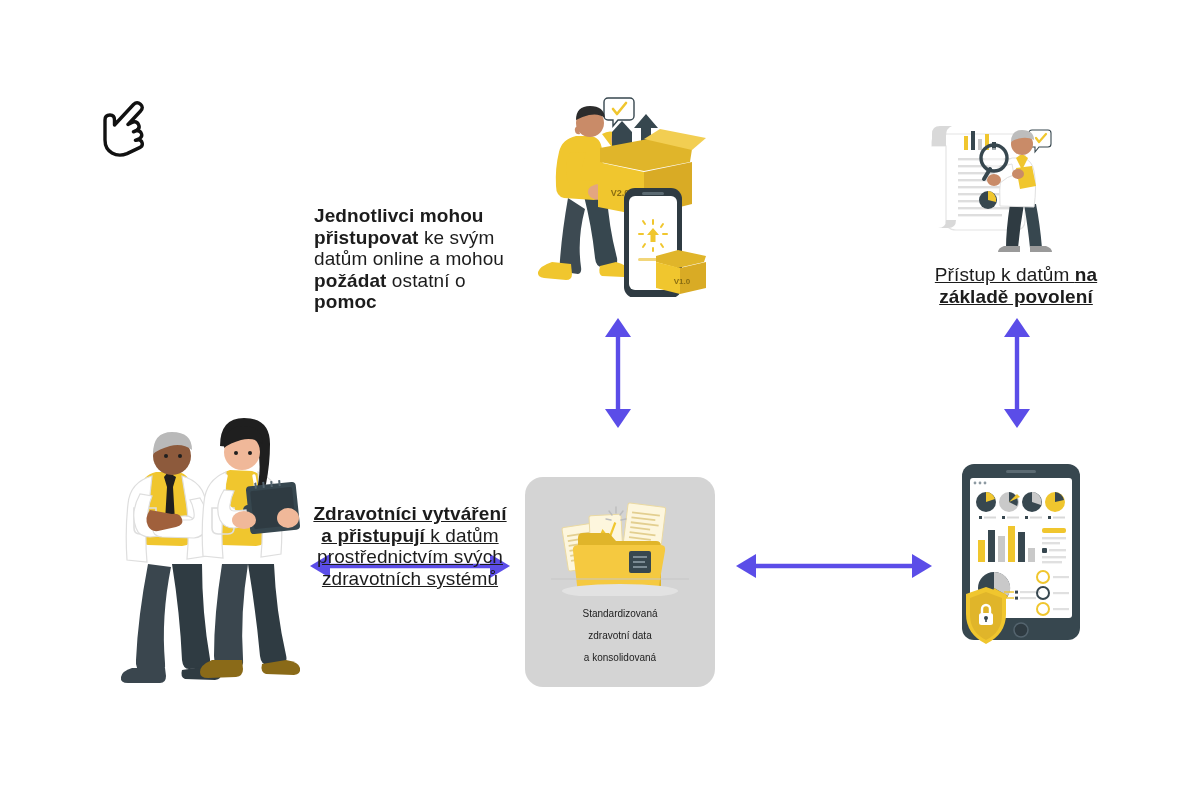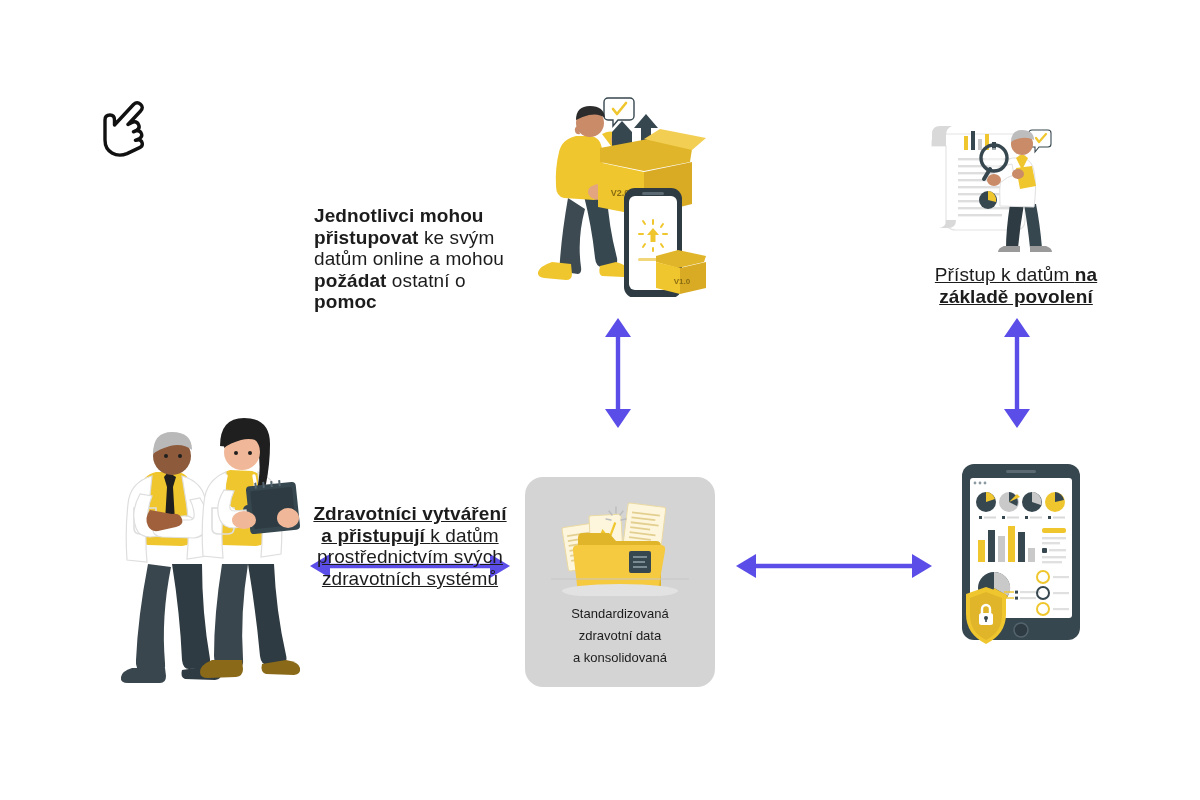--- a/index.html
+++ b/index.html
@@ -27,21 +27,21 @@
 
   
   .grey-card{
     background:#d4d4d4;
     border-radius:18px;
   }
   .card-caption{
     position:absolute;
     left:0;right:0;bottom:18px;
     text-align:center;
-    font-size:13px;
+    font-size:10px;
     line-height:22px;
     color:#1c1c1c;
   }
 
   
   .arrow svg{display:block;overflow:visible;}
 
   
   .cursor svg{display:block;}
 </style>

